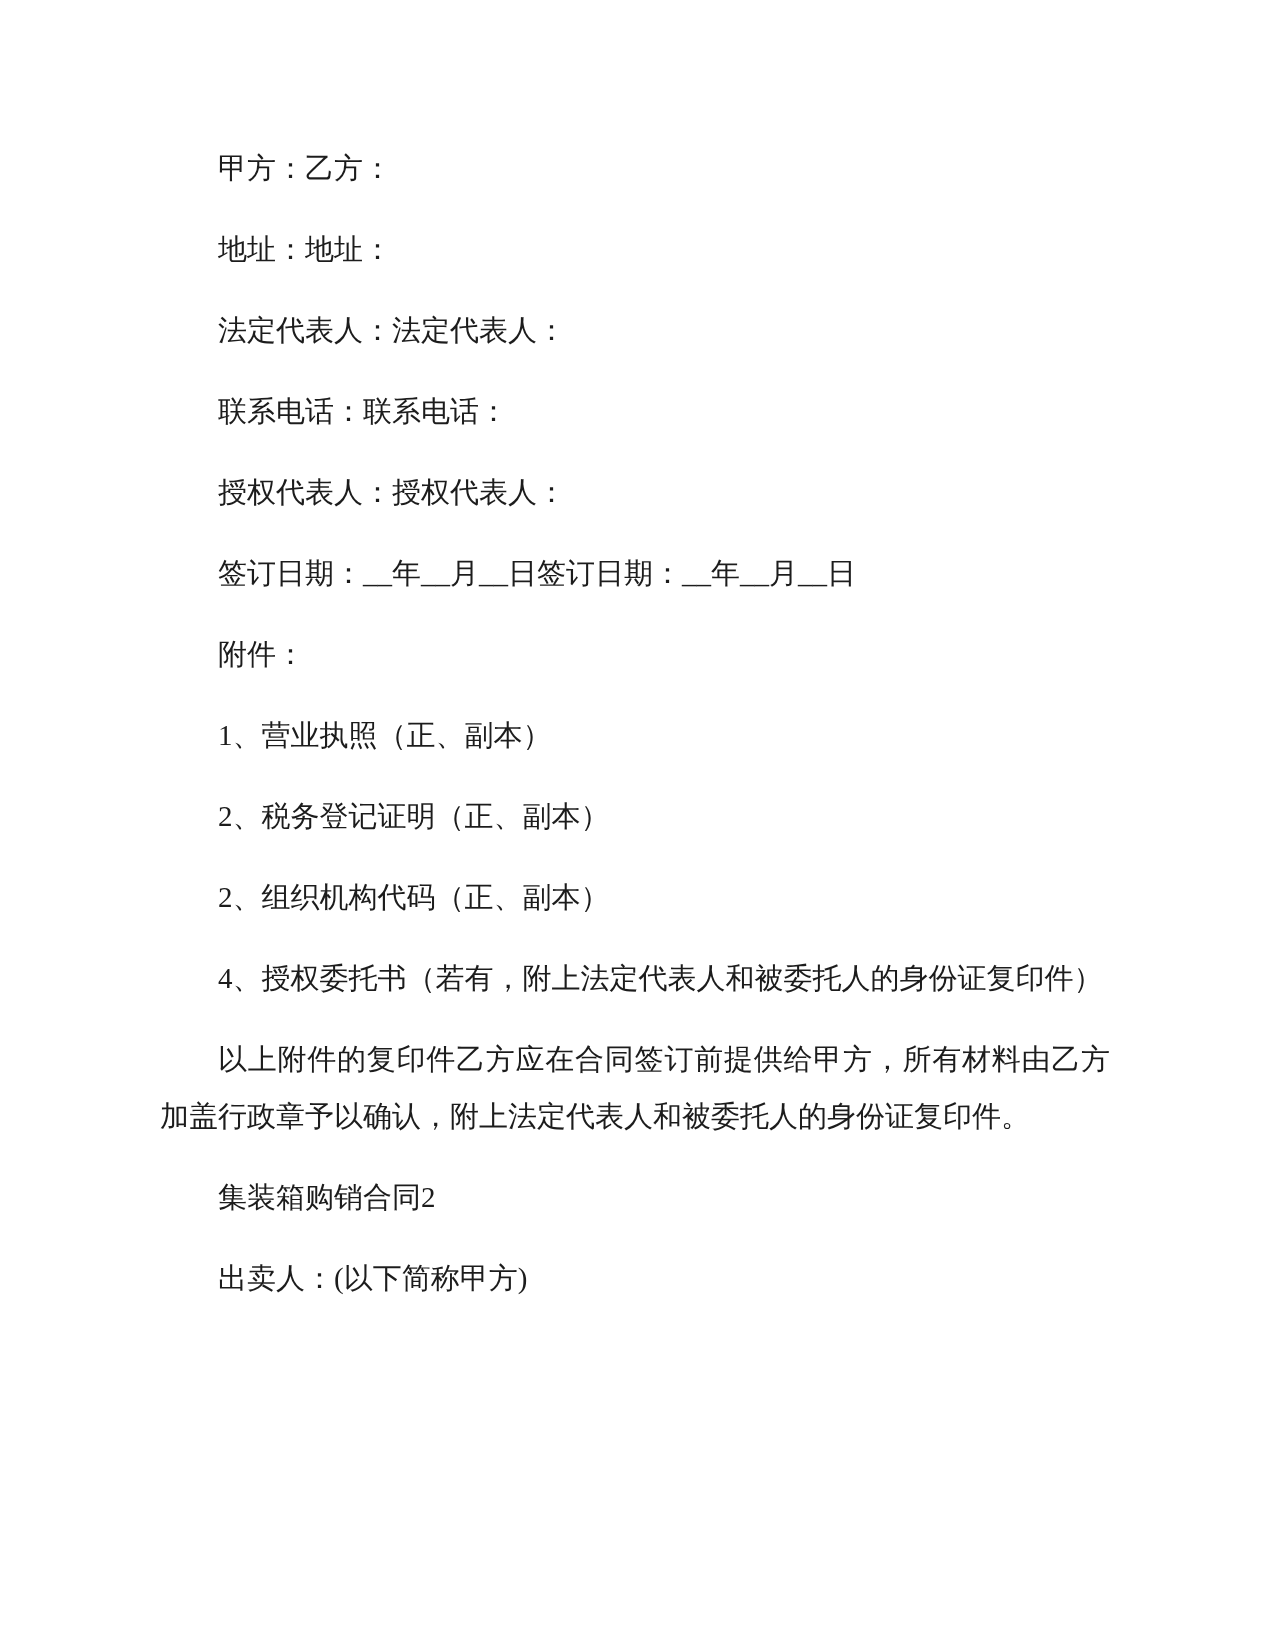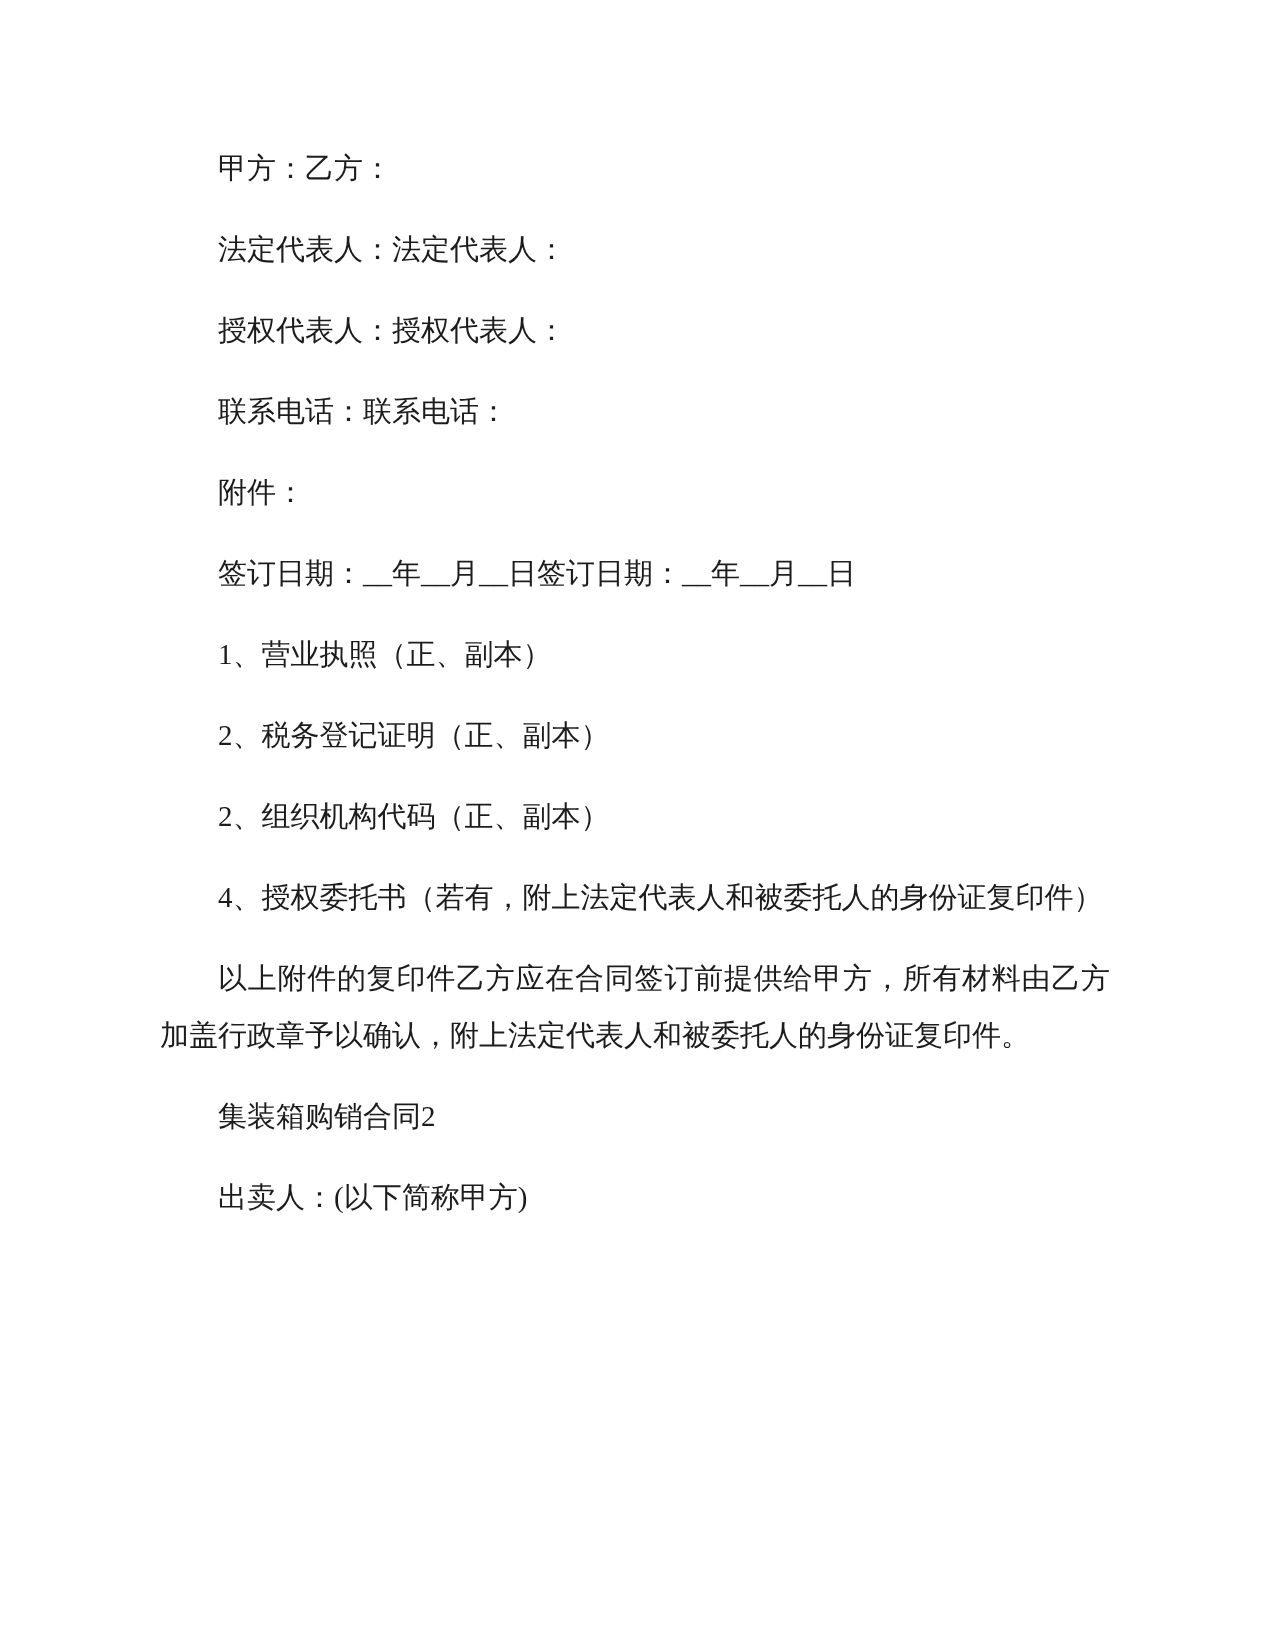--- a/index.html
+++ b/index.html
@@ -31,25 +31,26 @@
     letter-spacing: 0;
     word-break: break-all;
   }
 </style>
 </head>
 <body>
 
 <div class="page">
   <div class="content">
     <p>甲方：乙方：</p>
+    <p>地址：地址：</p>
     <p>法定代表人：法定代表人：</p>
+    <p>联系电话：联系电话：</p>
     <p>授权代表人：授权代表人：</p>
-    <p>联系电话：联系电话：</p>
+    <p>签订日期：__年__月__日签订日期：__年__月__日</p>
     <p>附件：</p>
-    <p>签订日期：__年__月__日签订日期：__年__月__日</p>
     <p>1、营业执照（正、副本）</p>
     <p>2、税务登记证明（正、副本）</p>
     <p>2、组织机构代码（正、副本）</p>
     <p>4、授权委托书（若有，附上法定代表人和被委托人的身份证复印件）</p>
     <p>以上附件的复印件乙方应在合同签订前提供给甲方，所有材料由乙方加盖行政章予以确认，附上法定代表人和被委托人的身份证复印件。</p>
     <p>集装箱购销合同2</p>
     <p>出卖人：(以下简称甲方)</p>
   </div>
 </div>
 

